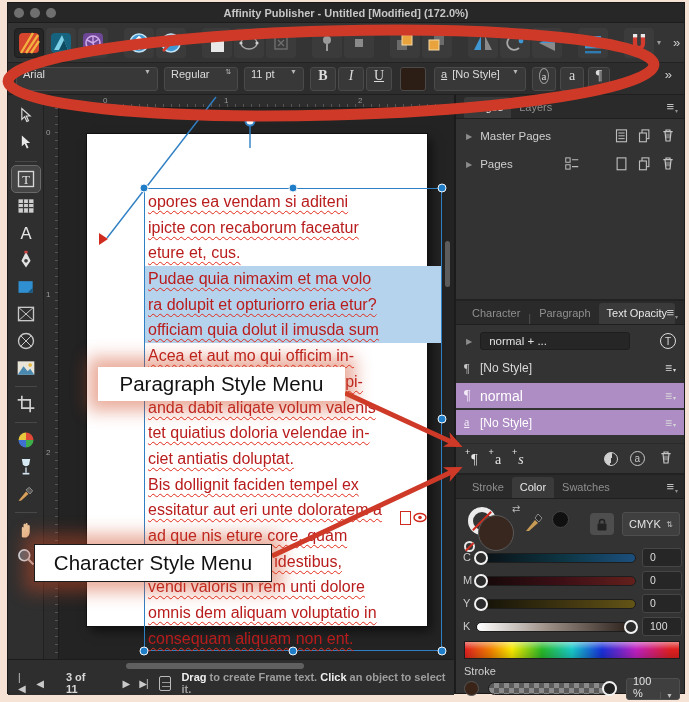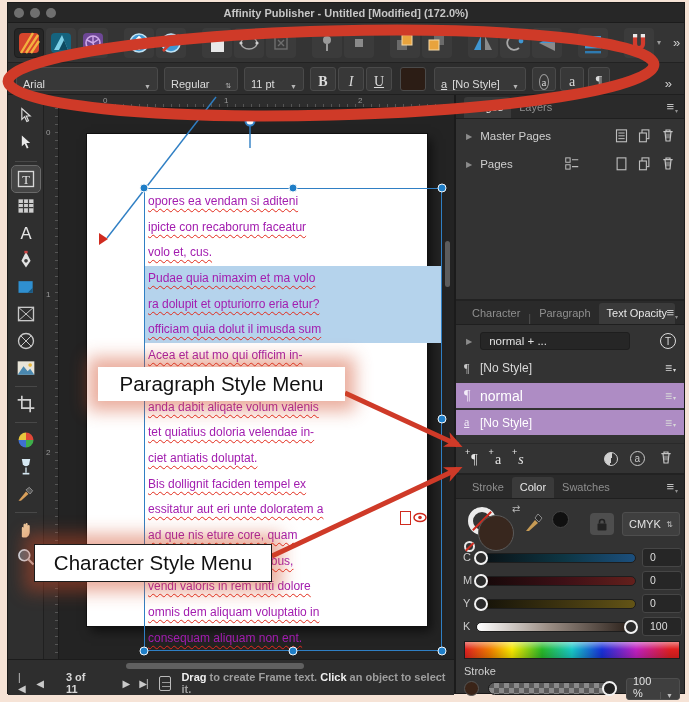--- a/index.html
+++ b/index.html
@@ -16,21 +16,21 @@
   
   .toolbar { position:absolute; left:0; top:20px; width:100%; height:40px; background:#343434; border-bottom:1px solid #222; display:flex; align-items:center; padding-left:6px; }
   .tb-btn { width:30px; height:30px; border-radius:4px; display:flex; align-items:center; justify-content:center; margin-right:2px; background:#3b3b3b; position:relative; }
   .tb-btn.gap { margin-left:14px; }
   .tb-btn.appsel { background:#262626; border:1px solid #1d1d1d; }
   .tb-caret { color:#9a9a9a; font-size:8px; margin:0 2px 0 1px; }
   .tb-overflow { color:#cfcfcf; font-size:13px; margin-left:10px; }
 
   
   .contextbar { position:absolute; left:0; top:60px; width:100%; height:32px; background:#2d2d2d; border-bottom:1px solid #1f1f1f; }
-  .cx { position:absolute; top:4px; height:24px; background:#383838; border:1px solid #4a4a4a; border-radius:3px; color:#dcdcdc; font-size:11px; display:flex; align-items:flex-end; padding:0 6px; }
+  .cx { position:absolute; top:4px; height:24px; background:#383838; border:1px solid #4a4a4a; border-radius:3px; color:#dcdcdc; font-size:11px; display:flex; align-items:flex-start; padding:0 6px; }
   .cx .arrow { margin-left:auto; font-size:7px; color:#b5b5b5; padding-left:6px; }
   .cx-letter { font-family:"Liberation Serif", serif; font-size:14px; justify-content:center; }
   .cx-swatch { background:#2c1d15; }
   .uline { text-decoration:underline; }
   .circ-a { border:1px solid #9a9a9a; border-radius:50%; width:16px; height:16px; display:inline-flex; align-items:center; justify-content:center; font-size:11px; }
 
   
   .toolstrip { position:absolute; left:0; top:92px; width:36px; height:564px; background:#2f2f2f; border-right:1px solid #202020; display:flex; flex-direction:column; align-items:center; padding-top:8px; }
   .tool { width:28px; height:26px; display:flex; align-items:center; justify-content:center; border-radius:4px; margin-bottom:1px; }
   .tool.selected { background:#454545; outline:1px solid #6a6a6a; }
@@ -39,21 +39,21 @@
   
   .canvas { position:absolute; left:36px; top:92px; width:410px; height:564px; background:#232323; overflow:hidden; }
   .hruler { position:absolute; left:15px; top:0; right:0; height:13px; background:#2d2d2d; border-bottom:1px solid #1c1c1c;
             background-image:repeating-linear-gradient(90deg,#555 0 1px,transparent 1px 8px); background-size:100% 4px; background-position:0 9px; background-repeat:no-repeat; }
   .vruler { position:absolute; left:0; top:13px; width:15px; bottom:0; background:#2d2d2d; border-right:1px solid #1c1c1c;
             background-image:repeating-linear-gradient(180deg,#555 0 1px,transparent 1px 8px); background-size:4px 100%; background-position:11px 0; background-repeat:no-repeat; }
   .ruler-corner { position:absolute; left:0; top:0; width:15px; height:13px; background:#2d2d2d; color:#9a9a9a; font-size:8px; text-align:center; line-height:13px; }
   .rnum { position:absolute; color:#9a9a9a; font-size:8px; }
   .page { position:absolute; left:43px; top:39px; width:340px; height:492px; background:#ffffff; box-shadow:0 0 0 1px #111, 4px 5px 10px rgba(0,0,0,.6); }
   .text-frame { position:absolute; left:57px; top:54px; width:298px; height:463px; border:1px solid #2f7fc4; }
-  .tline { position:relative; height:25.7px; font-size:12px; line-height:25.7px; color:#a21caf; white-space:nowrap; padding-left:3px; }
+  .tline { position:relative; height:25.7px; font-size:16px; line-height:25.7px; color:#b91c1c; white-space:nowrap; padding-left:3px; }
   .tline span { text-decoration-line:underline; text-decoration-style:wavy; text-decoration-color:#e22a1a; text-decoration-thickness:1px; text-underline-offset:3px; text-decoration-skip-ink:none; }
   .tline.sel { background:#b5d3ec; }
   .handle { position:absolute; width:9px; height:9px; border-radius:50%; background:#1f7ec7; border:1.5px solid #f4f8fb; transform:translate(-50%,-50%); z-index:4; }
   .rot-handle { position:absolute; width:11px; height:11px; border-radius:50%; background:#fdfdfd; border:2px solid #2f7fc4; transform:translate(-50%,-50%); z-index:4; }
   .vscroll { position:absolute; right:4px; top:146px; width:5px; height:46px; border-radius:3px; background:#5c5c5c; }
   .sel-start { position:absolute; width:0; height:0; border-left:9px solid #d02b1f; border-top:6px solid transparent; border-bottom:6px solid transparent; z-index:4; }
   .overflow-tri { position:absolute; width:0; height:0; border-left:9px solid transparent; border-top:6px solid transparent; border-bottom:6px solid transparent; border-left-color:#fff; outline:1.5px solid #d02b1f; z-index:4; }
 
   
   .vdivider { position:absolute; left:446px; top:92px; width:2px; bottom:0; background:#1b1b1b; }
@@ -397,21 +397,21 @@
     <div class="vruler">
       <span class="rnum" style="left:2px;top:20px">0</span>
       <span class="rnum" style="left:2px;top:182px">1</span>
       <span class="rnum" style="left:2px;top:340px">2</span>
     </div>
 
     <div class="page">
       <div class="text-frame" id="text-frame">
           <div class="tline"><span>opores ea vendam si aditeni</span></div>
           <div class="tline"><span>ipicte con recaborum faceatur</span></div>
-          <div class="tline"><span>volo et, cus.</span></div>
+          <div class="tline"><span>eture et, cus.</span></div>
           <div class="tline sel"><span>Pudae quia nimaxim et ma volo</span></div>
           <div class="tline sel"><span>ra dolupit et opturiorro eria etur?</span></div>
           <div class="tline sel"><span>officiam quia dolut il imusda sum</span></div>
           <div class="tline"><span>Acea et aut mo qui officim in-</span></div>
           <div class="tline"><span>ciatur, officatur sincium dolupi-</span></div>
           <div class="tline"><span>anda dabit aliqate volum valenis</span></div>
           <div class="tline"><span>tet quiatius doloria velendae in-</span></div>
           <div class="tline"><span>ciet antiatis doluptat.</span></div>
           <div class="tline"><span>Bis dollignit faciden tempel ex</span></div>
           <div class="tline"><span>essitatur aut eri unte doloratem a</span></div>

